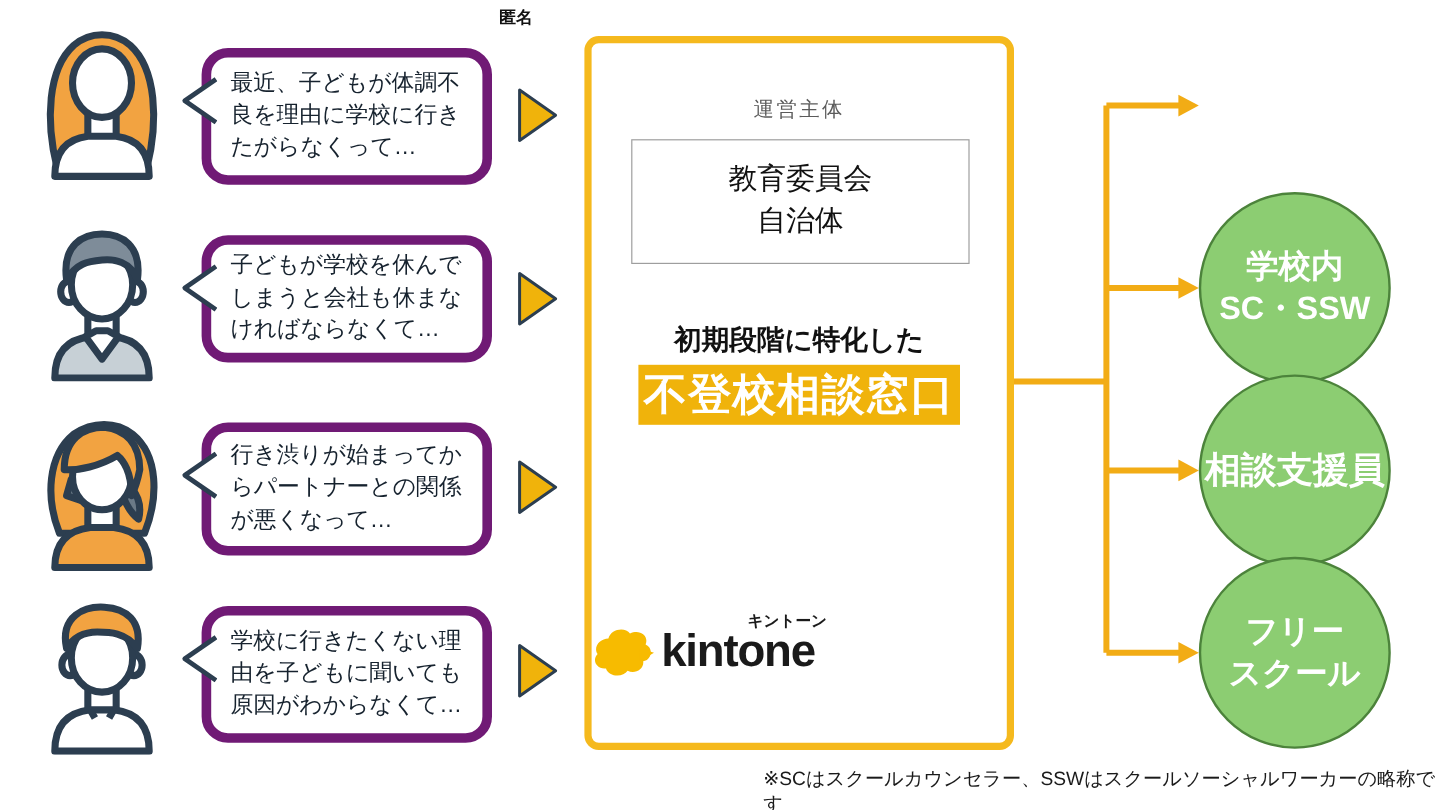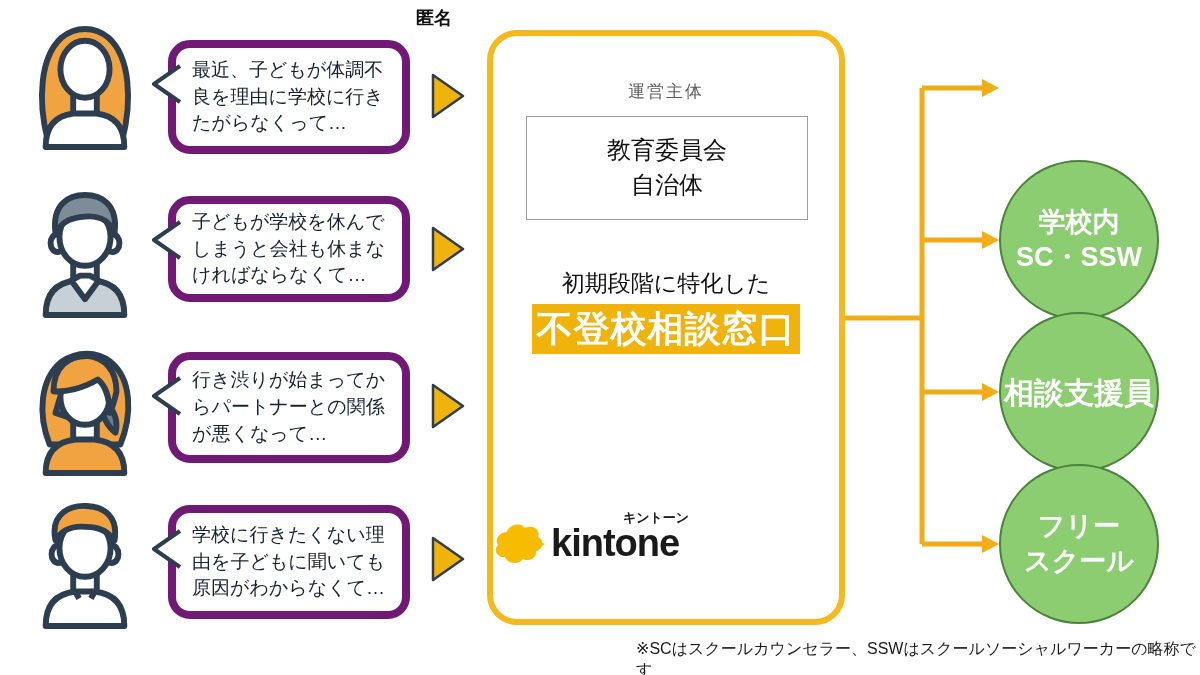--- a/index.html
+++ b/index.html
@@ -15,41 +15,41 @@
     border:8px solid #701a75;border-radius:22px;box-sizing:border-box;
     display:flex;align-items:center;
   }
   .bubble-text{
     padding:6px 14px 6px 16px;font-size:19px;line-height:1.42;font-weight:500;
     color:#16222e;letter-spacing:0;
   }
   .tail{position:absolute;left:-25px;top:16px;}
 
   .anon{
-    position:absolute;left:416px;top:6px;font-size:18px;font-weight:700;color:#111;
+    position:absolute;left:416px;top:6px;font-size:14px;font-weight:700;color:#111;
   }
   .flow-arrow{position:absolute;left:430px;width:36px;height:48px;}
 
   
   .panel{
     position:absolute;left:487px;top:30px;width:358px;height:595px;
-    background:#fff;border:6px solid #F5B91D;border-radius:30px;box-sizing:border-box;
+    background:#fff;border:6px solid #F5B91D;border-radius:12px;box-sizing:border-box;
   }
   .operator-label{
     position:absolute;top:44px;left:0;width:100%;text-align:center;
     font-size:17px;color:#5b5b5b;letter-spacing:2px;
   }
   .operator-box{
     position:absolute;top:80px;left:33px;width:280px;
     border:1.5px solid #9e9e9e;background:#fff;text-align:center;padding:16px 0;
   }
   .operator-box .op-line{font-size:24px;line-height:1.45;color:#111;}
   .tagline{
     position:absolute;top:232px;left:0;width:100%;text-align:center;
-    font-size:23px;font-weight:400;color:#111;
+    font-size:23px;font-weight:700;color:#111;
   }
   .service{
     position:absolute;top:268px;left:39px;width:268px;height:50px;
     background:#F0B30B;color:#fff;font-size:36px;font-weight:800;
     display:flex;align-items:center;justify-content:center;letter-spacing:1px;
   }
   .logo{
     position:absolute;top:484px;left:0;width:100%;
     display:flex;align-items:center;justify-content:flex-start;gap:6px;
   }

